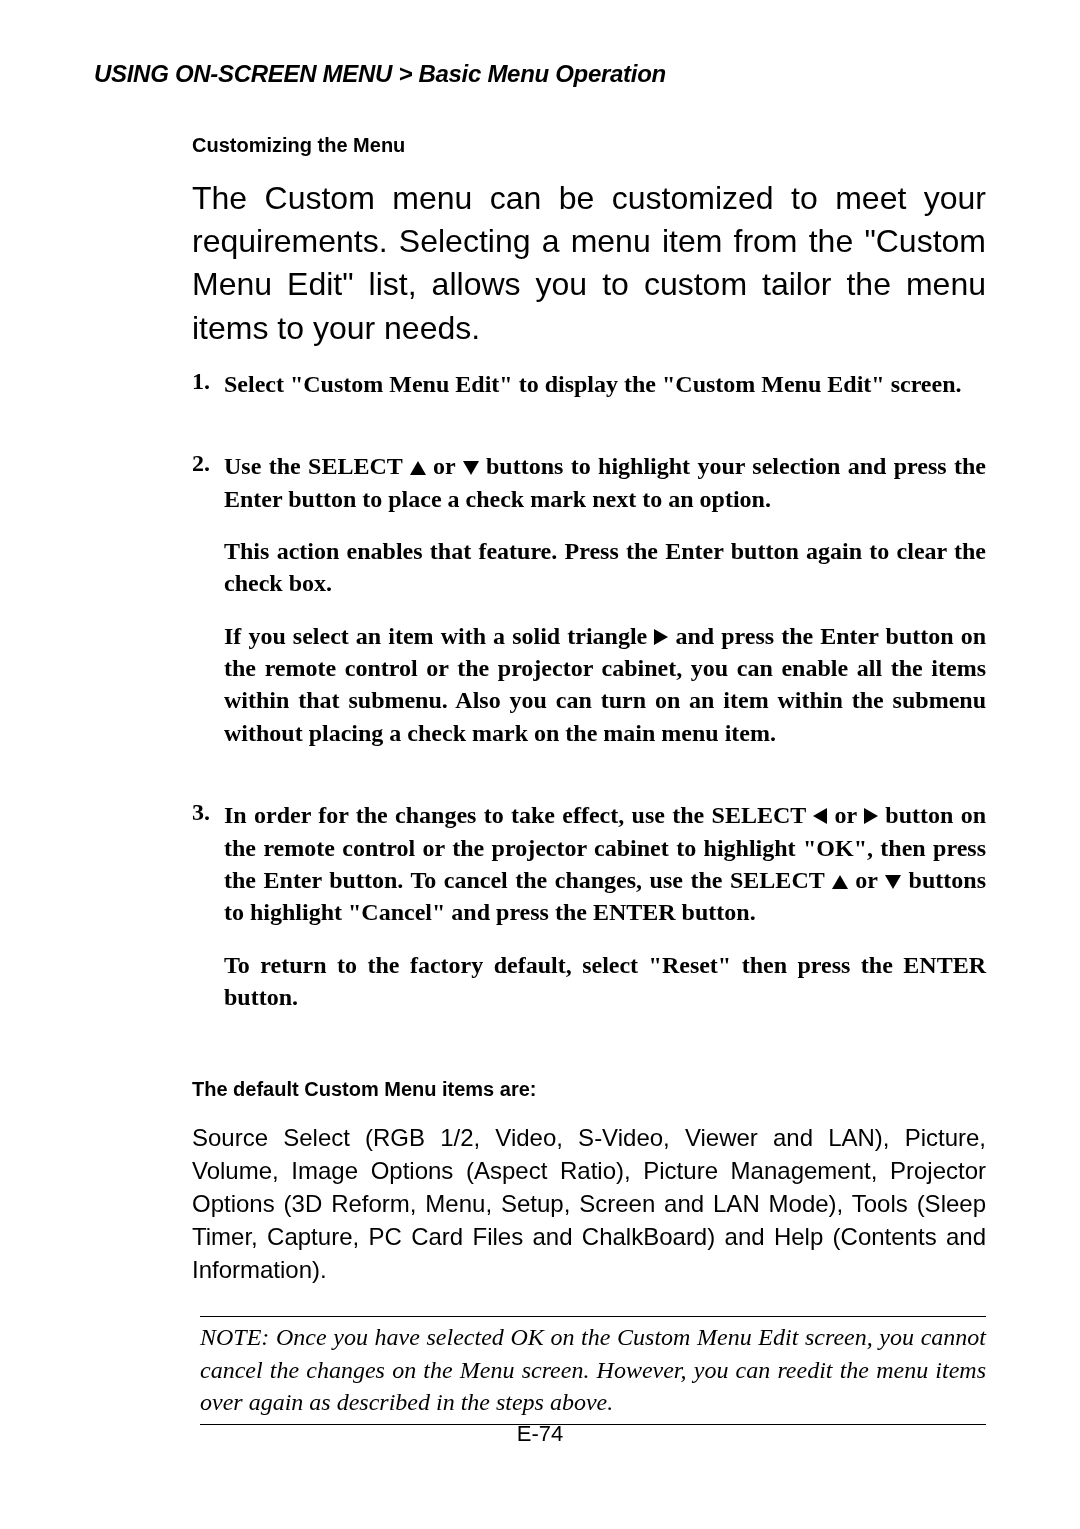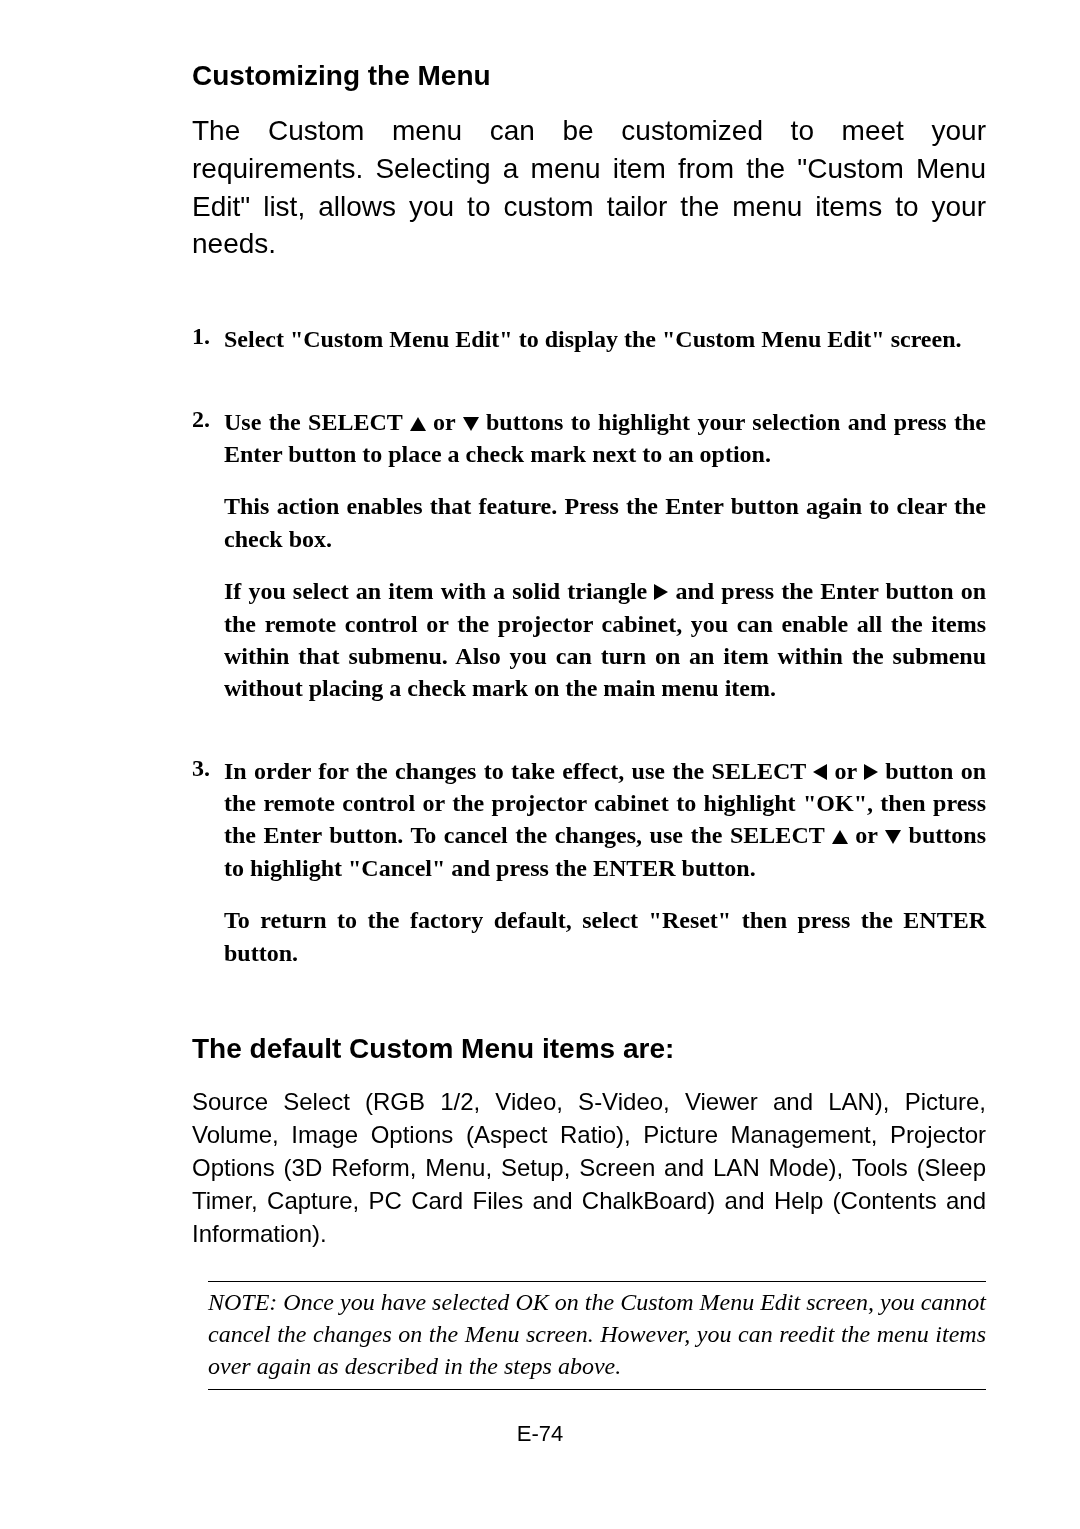--- a/index.html
+++ b/index.html
@@ -14,29 +14,29 @@
     font-weight: bold;
     font-style: italic;
     font-size: 24px;
     letter-spacing: -0.3px;
     margin-bottom: 46px;
   }
   .content { margin-left: 98px; }
   .h2 {
     font-family: Arial, Helvetica, sans-serif;
     font-weight: 900;
-    font-size: 28px;
+    font-size: 20px;
     margin-bottom: 20px;
   }
   .intro {
     font-family: Arial, Helvetica, sans-serif;
-    font-size: 28px;
+    font-size: 32px;
     line-height: 1.35;
     text-align: justify;
-    margin-bottom: 60px;
+    margin-bottom: 18px;
   }
   ol.steps { list-style: none; }
   ol.steps li { display: flex; margin-bottom: 30px; }
   ol.steps li .num {
     font-family: "Times New Roman", Times, serif;
     font-weight: bold;
     font-size: 24px;
     min-width: 32px;
   }
   ol.steps li .body { flex: 1; }
@@ -114,20 +114,23 @@
     text-align: center;
     font-family: Arial, Helvetica, sans-serif;
     font-size: 22px;
   }
   .page-wrap { position: relative; width: 100%; height: 100%; }
 </style>
 </head>
 <body>
 <div class="page-wrap">
 
+<div class="breadcrumb">
+  <span>USING ON-SCREEN MENU</span><span> &gt; </span><span>Basic Menu Operation</span>
+</div>
 
 <div class="content">
 
   <div class="h2">Customizing the Menu</div>
 
   <div class="intro">The Custom menu can be customized to meet your requirements. Selecting a menu item from the "Custom Menu Edit" list, allows you to custom tailor the menu items to your needs.</div>
 
   <ol class="steps">
 
     <li>
@@ -159,19 +162,19 @@
         <div class="step-bold step-para">To return to the factory default, select "Reset" then press the ENTER button.</div>
       </div>
     </li>
 
   </ol>
 
   <div class="h2" style="margin-top:44px;">The default Custom Menu items are:</div>
 
   <div class="defaults">Source Select (RGB 1/2, Video, S-Video, Viewer and LAN), Picture, Volume, Image Options (Aspect Ratio), Picture Management, Projector Options (3D Reform, Menu, Setup, Screen and LAN Mode), Tools (Sleep Timer, Capture, PC Card Files and ChalkBoard) and Help (Contents and Information).</div>
 
-  <div class="note-block-outer" style="margin-left:16px;">NOTE: Once you have selected OK on the Custom Menu Edit screen, you cannot cancel the changes on the Menu screen. However, you can reedit the menu items over again as described in the steps above.</div>
+  <div class="note-block-outer" style="margin-left:8px;">NOTE: Once you have selected OK on the Custom Menu Edit screen, you cannot cancel the changes on the Menu screen. However, you can reedit the menu items over again as described in the steps above.</div>
 
 </div>
 
 <div class="page-num">E-74</div>
 
 </div>
 
 </body></html>

